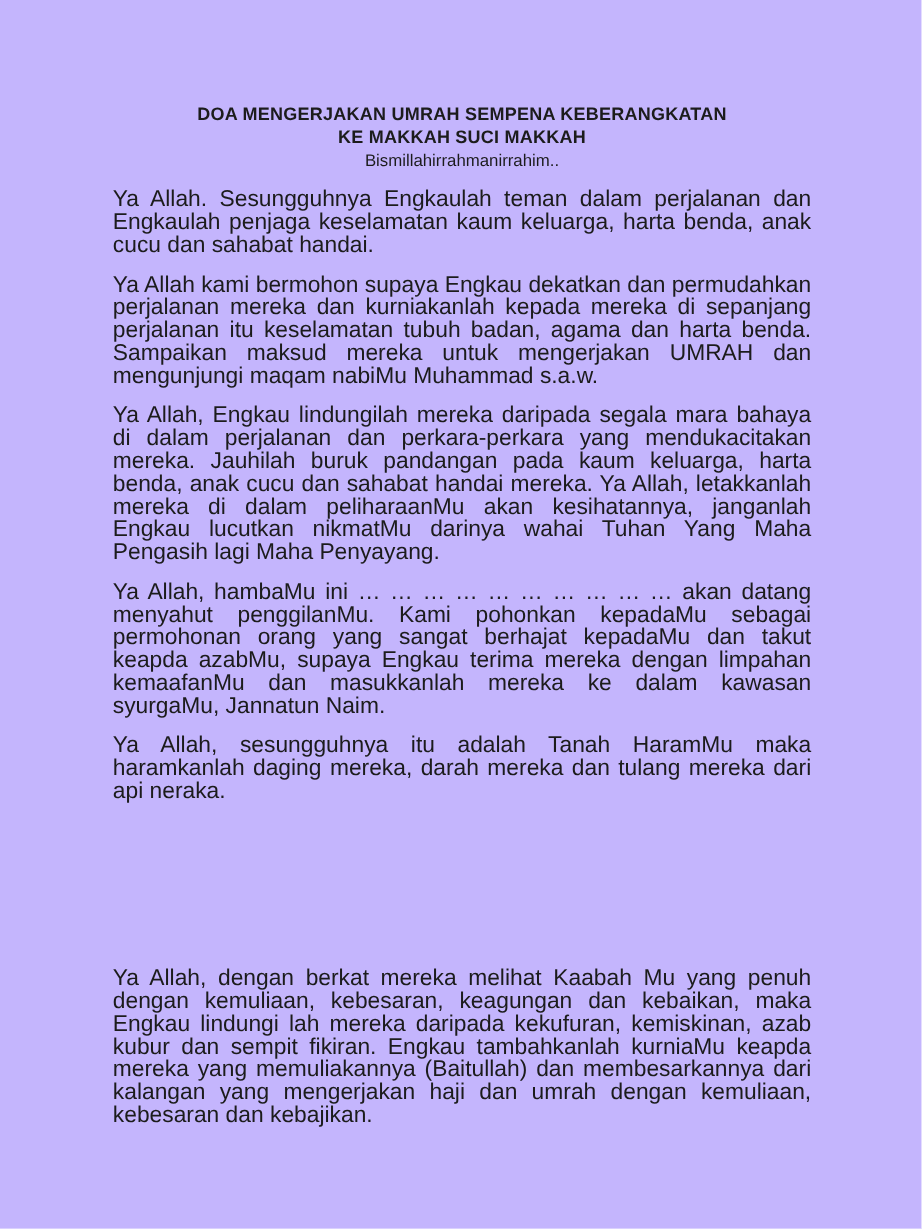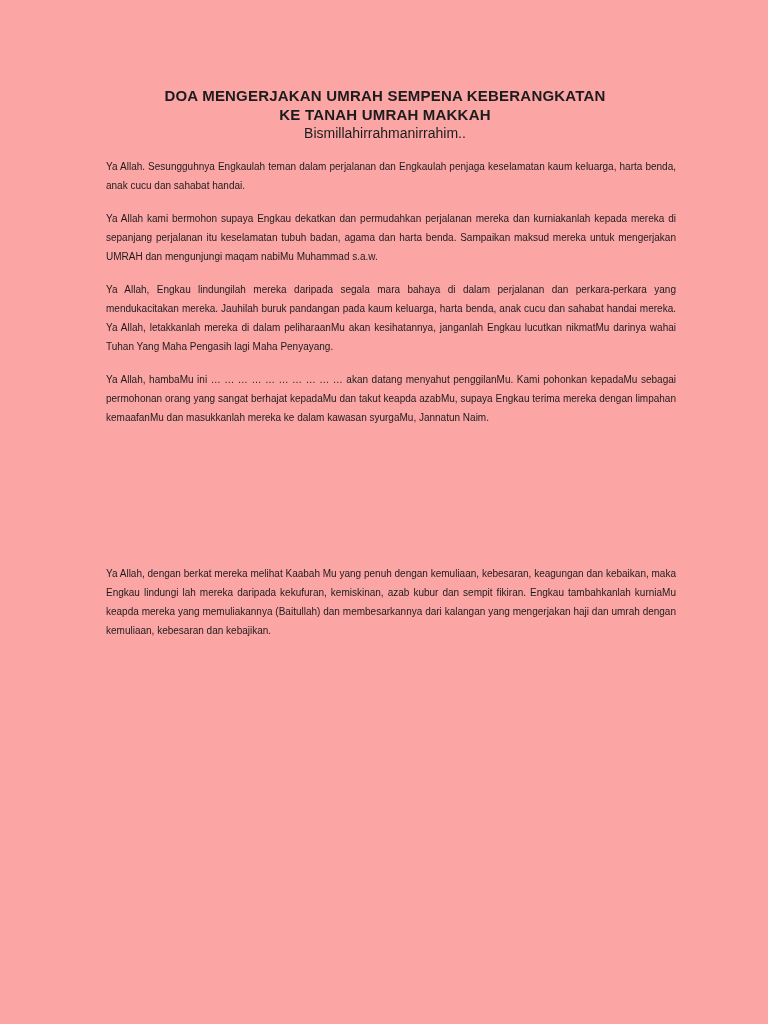--- a/index.html
+++ b/index.html
@@ -4,21 +4,21 @@
 <style>
   html, body {
     margin: 0;
     padding: 0;
     background: #ffffff;
   }
   .page {
     position: relative;
     width: 768px;
     height: 1024px;
-    background: #fca5a5;
+    background: #c4b5fd;
     overflow: hidden;
     font-family: "Liberation Sans", sans-serif;
     color: #1c1c1c;
     -webkit-font-smoothing: antialiased;
   }
   .content {
     position: absolute;
     left: 94px;
     top: 86px;
     width: 582px;
@@ -30,45 +30,46 @@
     text-align: center;
     letter-spacing: 0.2px;
   }
   .bismillah {
     font-size: 14px;
     line-height: 19px;
     margin-top: 0;
     text-align: center;
   }
   .para {
-    font-size: 10px;
+    font-size: 19px;
     line-height: 19px;
     text-align: justify;
-    margin: 14px 0 0 12px;
+    margin: 14px 0 0 0;
   }
   .para.first {
     margin-top: 9px;
   }
   .para.final-gap {
     margin-top: 137px;
   }
 </style>
 </head>
 <body>
 
 <div class="page">
   <div class="content">
 
     <div class="doc-title">
       <div>DOA MENGERJAKAN UMRAH SEMPENA KEBERANGKATAN</div>
-      <div>KE TANAH UMRAH MAKKAH</div>
+      <div>KE MAKKAH SUCI MAKKAH</div>
     </div>
 
     <p class="bismillah">Bismillahirrahmanirrahim..</p>
 
     <p class="para first">Ya Allah. Sesungguhnya Engkaulah teman dalam perjalanan dan Engkaulah penjaga keselamatan kaum keluarga, harta benda, anak cucu dan sahabat handai.</p>
     <p class="para">Ya Allah kami bermohon supaya Engkau dekatkan dan permudahkan perjalanan mereka dan kurniakanlah kepada mereka di sepanjang perjalanan itu keselamatan tubuh badan, agama dan harta benda. Sampaikan maksud mereka untuk mengerjakan UMRAH dan mengunjungi maqam nabiMu Muhammad s.a.w.</p>
     <p class="para">Ya Allah, Engkau lindungilah mereka daripada segala mara bahaya di dalam perjalanan dan perkara-perkara yang mendukacitakan mereka. Jauhilah buruk pandangan pada kaum keluarga, harta benda, anak cucu dan sahabat handai mereka. Ya Allah, letakkanlah mereka di dalam peliharaanMu akan kesihatannya, janganlah Engkau lucutkan nikmatMu darinya wahai Tuhan Yang Maha Pengasih lagi Maha Penyayang.</p>
     <p class="para">Ya Allah, hambaMu ini … … … … … … … … … … akan datang menyahut penggilanMu. Kami pohonkan kepadaMu sebagai permohonan orang yang sangat berhajat kepadaMu dan takut keapda azabMu, supaya Engkau terima mereka dengan limpahan kemaafanMu dan masukkanlah mereka ke dalam kawasan syurgaMu, Jannatun Naim.</p>
+    <p class="para">Ya Allah, sesungguhnya itu adalah Tanah HaramMu maka haramkanlah daging mereka, darah mereka dan tulang mereka dari api neraka.</p>
     <p class="para final-gap">Ya Allah, dengan berkat mereka melihat Kaabah Mu yang penuh dengan kemuliaan, kebesaran, keagungan dan kebaikan, maka Engkau lindungi lah mereka daripada kekufuran, kemiskinan, azab kubur dan sempit fikiran. Engkau tambahkanlah kurniaMu keapda mereka yang memuliakannya (Baitullah) dan membesarkannya dari kalangan yang mengerjakan haji dan umrah dengan kemuliaan, kebesaran dan kebajikan.</p>
 
   </div>
 </div>
 
 </body></html>

